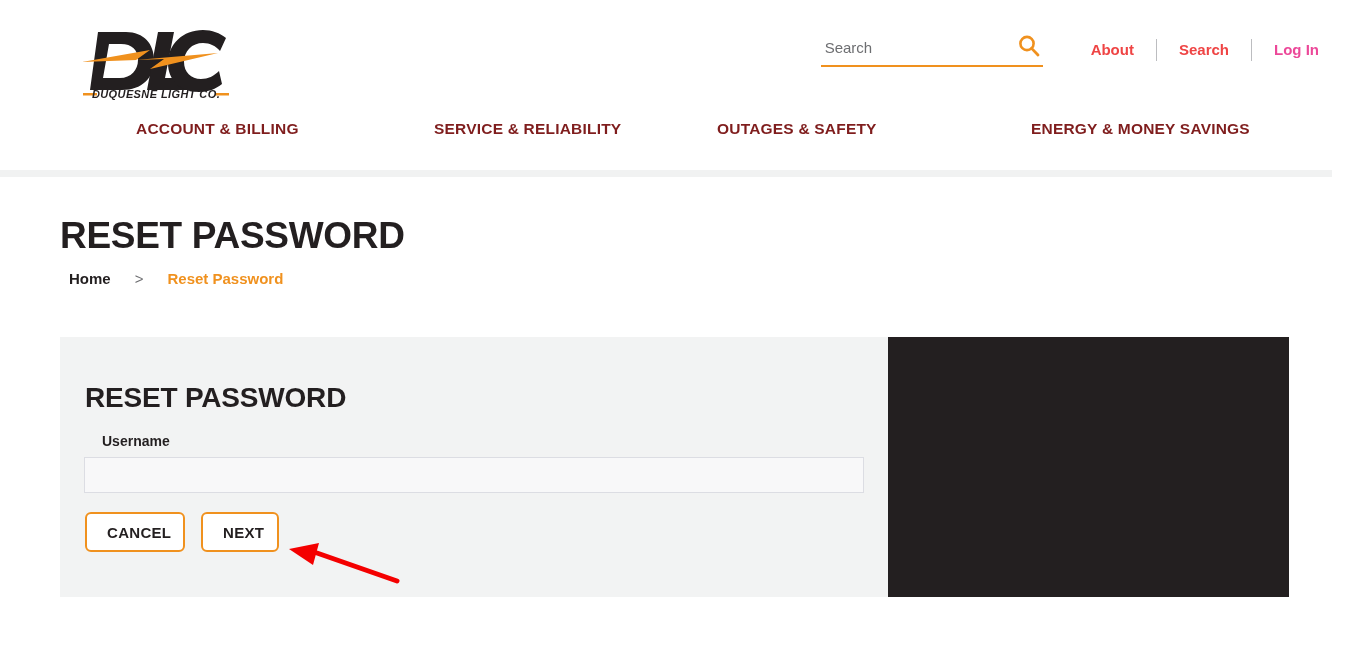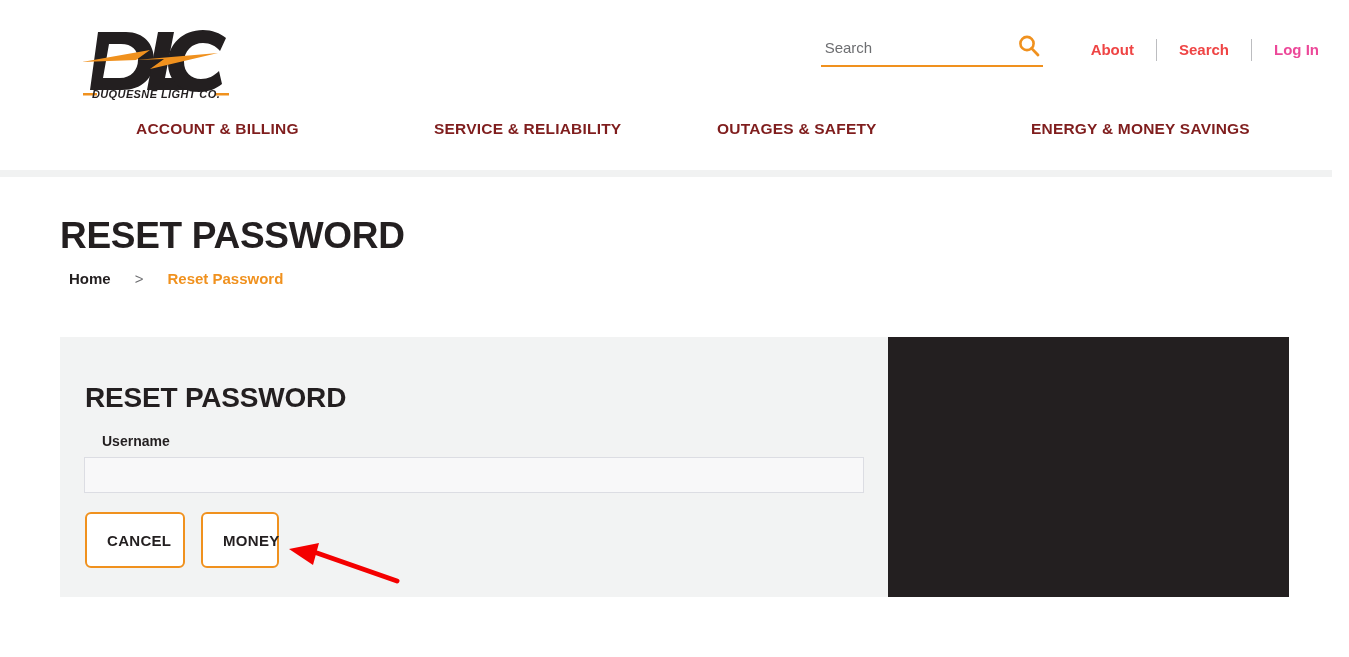--- a/index.html
+++ b/index.html
@@ -195,21 +195,21 @@
   }
   .btn {
     background: #ffffff;
     border: 2px solid #f0911e;
     border-radius: 6px;
     font-family: "Liberation Sans", sans-serif;
     font-size: 15px;
     font-weight: bold;
     letter-spacing: 0.3px;
     color: #231f20;
-    height: 56px;
+    height: 40px;
     cursor: pointer;
     padding: 7px 20px;
   }
   .btn-cancel { width: 100px; }
   .btn-next { width: 78px; }
 
   .dark-panel {
     position: absolute;
     left: 888px;
     top: 337px;
@@ -288,21 +288,21 @@
   <a href="#" class="crumb-current">Reset Password</a>
 </div>
 
 <div class="card">
   <h2 class="card-title">RESET PASSWORD</h2>
   <label class="field-label">Username</label>
   <input class="username-input" type="text" value="" placeholder="" style="">
 
   <div class="btn-row">
     <button class="btn btn-cancel">CANCEL</button>
-    <button class="btn btn-next">MONEY</button>
+    <button class="btn btn-next">NEXT</button>
   </div>
 </div>
 
 <div class="dark-panel"></div>
 
 <div class="arrow-annotation">
   <svg viewBox="0 0 125 60" width="125" height="60">
     <line x1="32" y1="18" x2="112" y2="46" stroke="#f40000" stroke-width="5" stroke-linecap="round"></line>
     <polygon points="4,14 34,8 28,30" fill="#f40000"></polygon>
   </svg>

